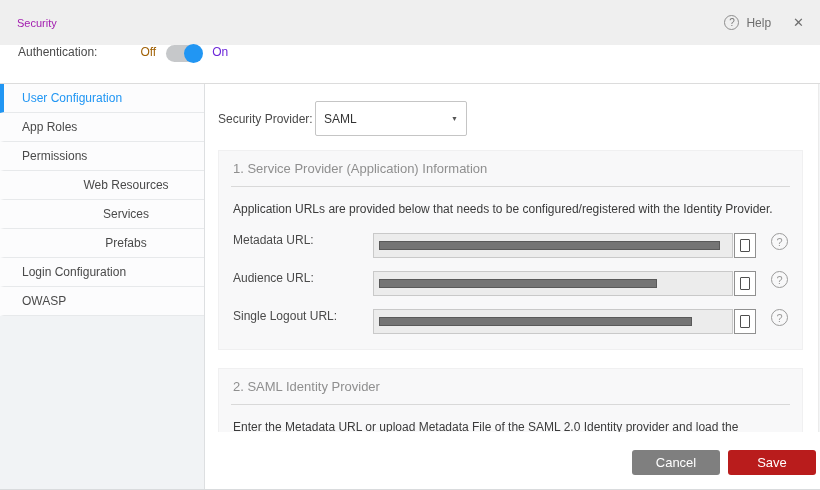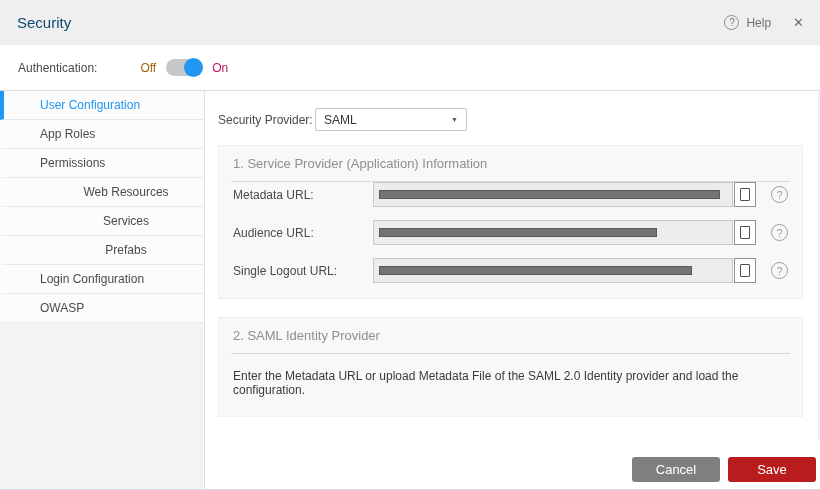--- a/index.html
+++ b/index.html
@@ -2,52 +2,52 @@
 <html><head>
 <meta charset="utf-8">
 <style>
   * { box-sizing: border-box; }
   html,body { margin:0; padding:0; background:#e9e9e9; }
   body { font-family:"Liberation Sans", sans-serif; }
   .modal { width:820px; height:490px; background:#fff; position:relative; overflow:hidden; border-bottom:1px solid #d9dbdd; }
 
   
   .titlebar { height:45px; background:#efefef; display:flex; align-items:center; justify-content:space-between; padding:0 16px 0 17px; }
-  .title { font-size:15px; color:#0c4a6e; }
+  .title { font-size:11px; color:#a21caf; }
   .titlebar-right { display:flex; align-items:center; color:#6e6e6e; font-size:12px; }
   .help-circle { width:15px; height:15px; border:1px solid #8d8d8d; border-radius:50%; display:flex; align-items:center; justify-content:center; font-size:10px; color:#777; margin-right:7px; }
   .close-x { font-size:13px; color:#6e6e6e; margin-left:22px; cursor:default; }
 
   
-  .auth-row { height:46px; background:#fff; border-bottom:1px solid #dcdcdc; display:flex; align-items:center; padding:0 18px; font-size:12px; color:#4a4a4a; }
+  .auth-row { height:39px; background:#fff; border-bottom:1px solid #dcdcdc; display:flex; align-items:flex-start; padding:0 18px; font-size:12px; color:#4a4a4a; }
   .auth-off { margin-left:43px; color:#a16207; }
-  .auth-on { color:#be185d; }
+  .auth-on { color:#6d28d9; }
   .toggle { width:36px; height:17px; background:#c6c8ca; border-radius:9px; position:relative; margin:0 10px; cursor:pointer; }
   .toggle .knob { position:absolute; right:-1px; top:-1px; width:19px; height:19px; border-radius:50%; background:#2196f3; }
 
   
   .body { display:flex; height:406px; }
   .sidebar { width:205px; border-right:1px solid #dddfe1; background:#f1f3f5; flex-shrink:0; }
-  .nav-item { height:29px; line-height:28px; background:#fcfcfd; border-bottom:1px solid #e7e9eb; padding-left:36px; font-size:12px; color:#4a4a4a; border-left:4px solid transparent; cursor:pointer; }
+  .nav-item { height:29px; line-height:28px; background:#fcfcfd; border-bottom:1px solid #e7e9eb; padding-left:18px; font-size:12px; color:#4a4a4a; border-left:4px solid transparent; cursor:pointer; }
   .nav-item.indent { padding-left:44px;text-align:center; }
   .nav-item.active { color:#2196f3; border-left-color:#2196f3; }
 
   .right { flex:1; position:relative; background:#fff; }
   .content { height:348px; overflow:hidden; position:relative; padding-right:14px; }
 
   .provider-row { display:flex; align-items:center; padding:17px 0 14px 13px; font-size:12px; color:#4a4a4a; }
   .provider-label { width:97px; flex-shrink:0; }
-  .select-box { width:152px; height:23px; border:1px solid #c5c5c5; background:#fff; border-radius:2px; display:flex; align-items:center; justify-content:space-between; padding:0 8px; font-size:12px; color:#333; cursor:pointer; }
+  .select-box { width:152px; height:35px; border:1px solid #c5c5c5; background:#fff; border-radius:2px; display:flex; align-items:center; justify-content:space-between; padding:0 8px; font-size:12px; color:#333; cursor:pointer; }
   .caret { font-size:7px; color:#555; }
 
   .panel { margin:0 15px 18px 13px; background:#f8f8f9; border:1px solid #f0f0f1; padding:2px 12px 2px; }
   .panel-title { margin:0; font-size:13px; font-weight:normal; color:#8f8f8f; padding:8px 2px 10px; border-bottom:1px solid #d9d9d9; }
   .panel-desc { font-size:12px; color:#3b3b3b; margin:15px 2px 17px; }
 
-  .field-row { display:flex; align-items:center; margin:0 2px 13px; }
+  .field-row { display:flex; margin:0 2px 13px; }
   .field-label { width:140px; font-size:12px; color:#4a4a4a; flex-shrink:0; }
   .input-box { width:360px; height:25px; background:#ececec; border:1px solid #c9c9c9; display:flex; align-items:center; padding:0 5px; }
   .redact { height:9px; background:#747474; border:1px solid #595959; }
   .redact.w1 { width:98%; } .redact.w2 { width:80%; } .redact.w3 { width:90%; }
   .copy-btn { width:22px; height:25px; background:#fff; border:1px solid #909090; margin-left:1px; display:flex; align-items:center; justify-content:center; cursor:pointer; flex-shrink:0; }
   .copy-glyph { width:10px; height:13px; border:1px solid #4f4f4f; border-radius:1px; }
   .q-circle { width:17px; height:17px; border:1px solid #9b9b9b; color:#9b9b9b; border-radius:50%; font-size:11px; display:flex; align-items:center; justify-content:center; margin-left:15px; flex-shrink:0; }
 
   
   .scrollbar { position:absolute; top:0; right:0; width:14px; height:348px; background:#f4f5f6; border-left:1px solid #ebebeb; }
@@ -100,20 +100,21 @@
         <div class="provider-row">
           <span class="provider-label">Security Provider:</span>
           <span class="select-box">
             <span>SAML</span>
             <span class="caret">▼</span>
           </span>
         </div>
 
         <div class="panel">
           <h3 class="panel-title">1. Service Provider (Application) Information</h3>
+          <div class="panel-desc">Application URLs are provided below that needs to be configured/registered with the Identity Provider.</div>
 
           <div class="field-row">
             <span class="field-label">Metadata URL:</span>
             <span class="input-box">
               <span class="redact w1"></span>
             </span>
             <span class="copy-btn">
                 <span class="copy-glyph"></span>
               </span>
             <span class="q-circle">?</span>

